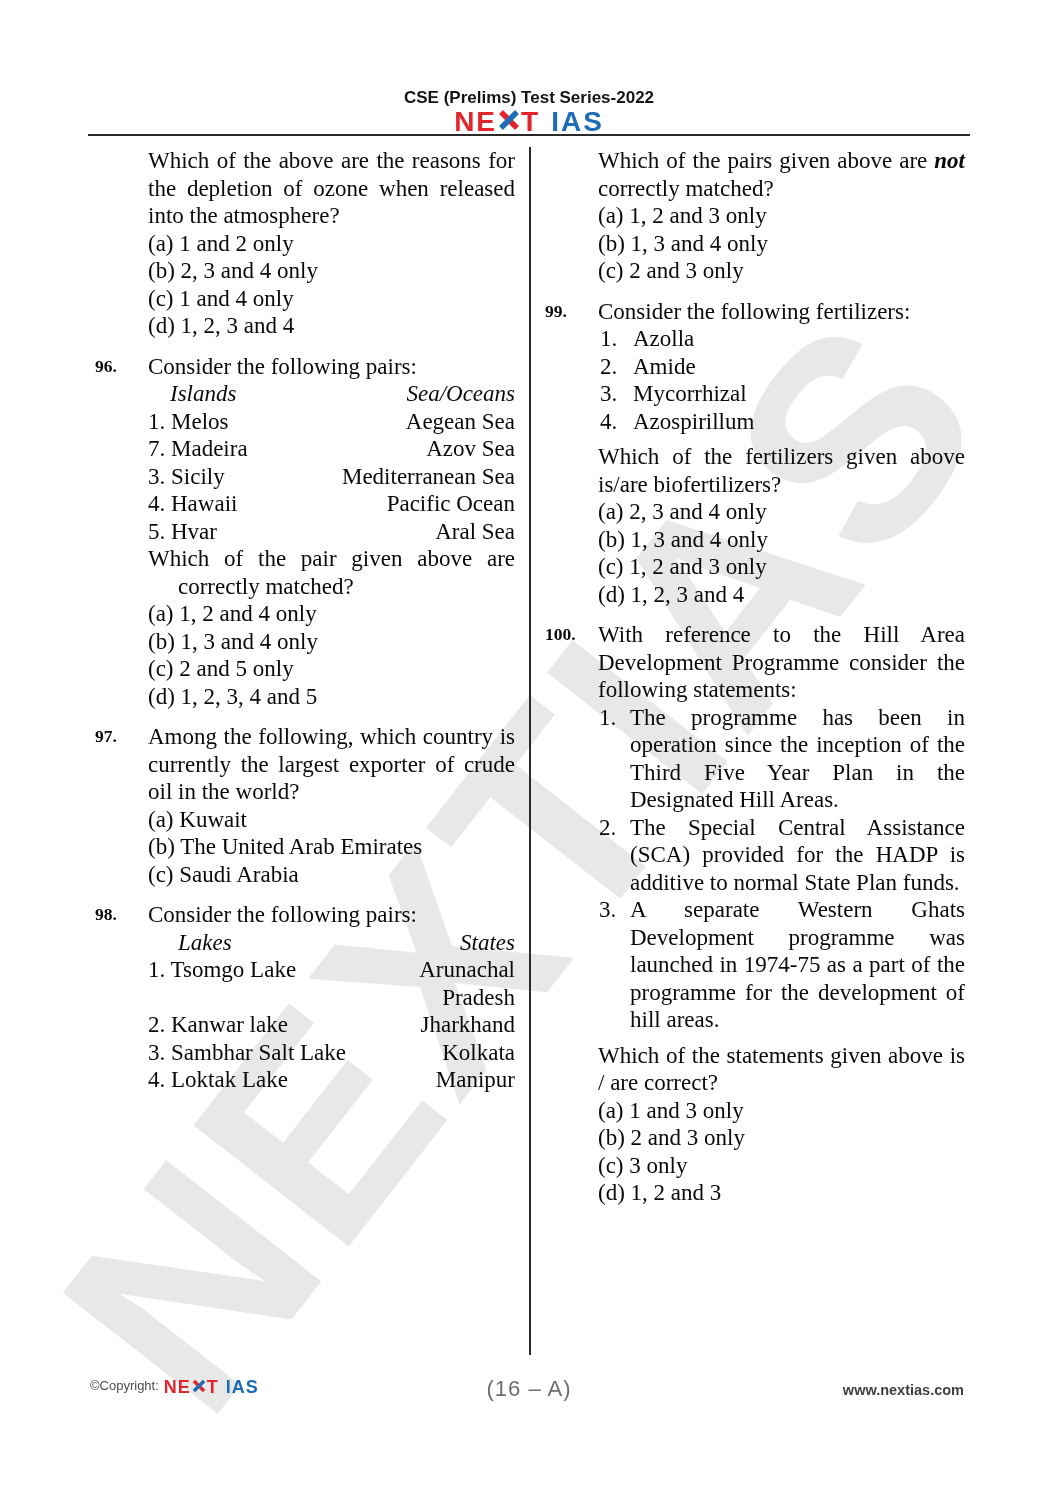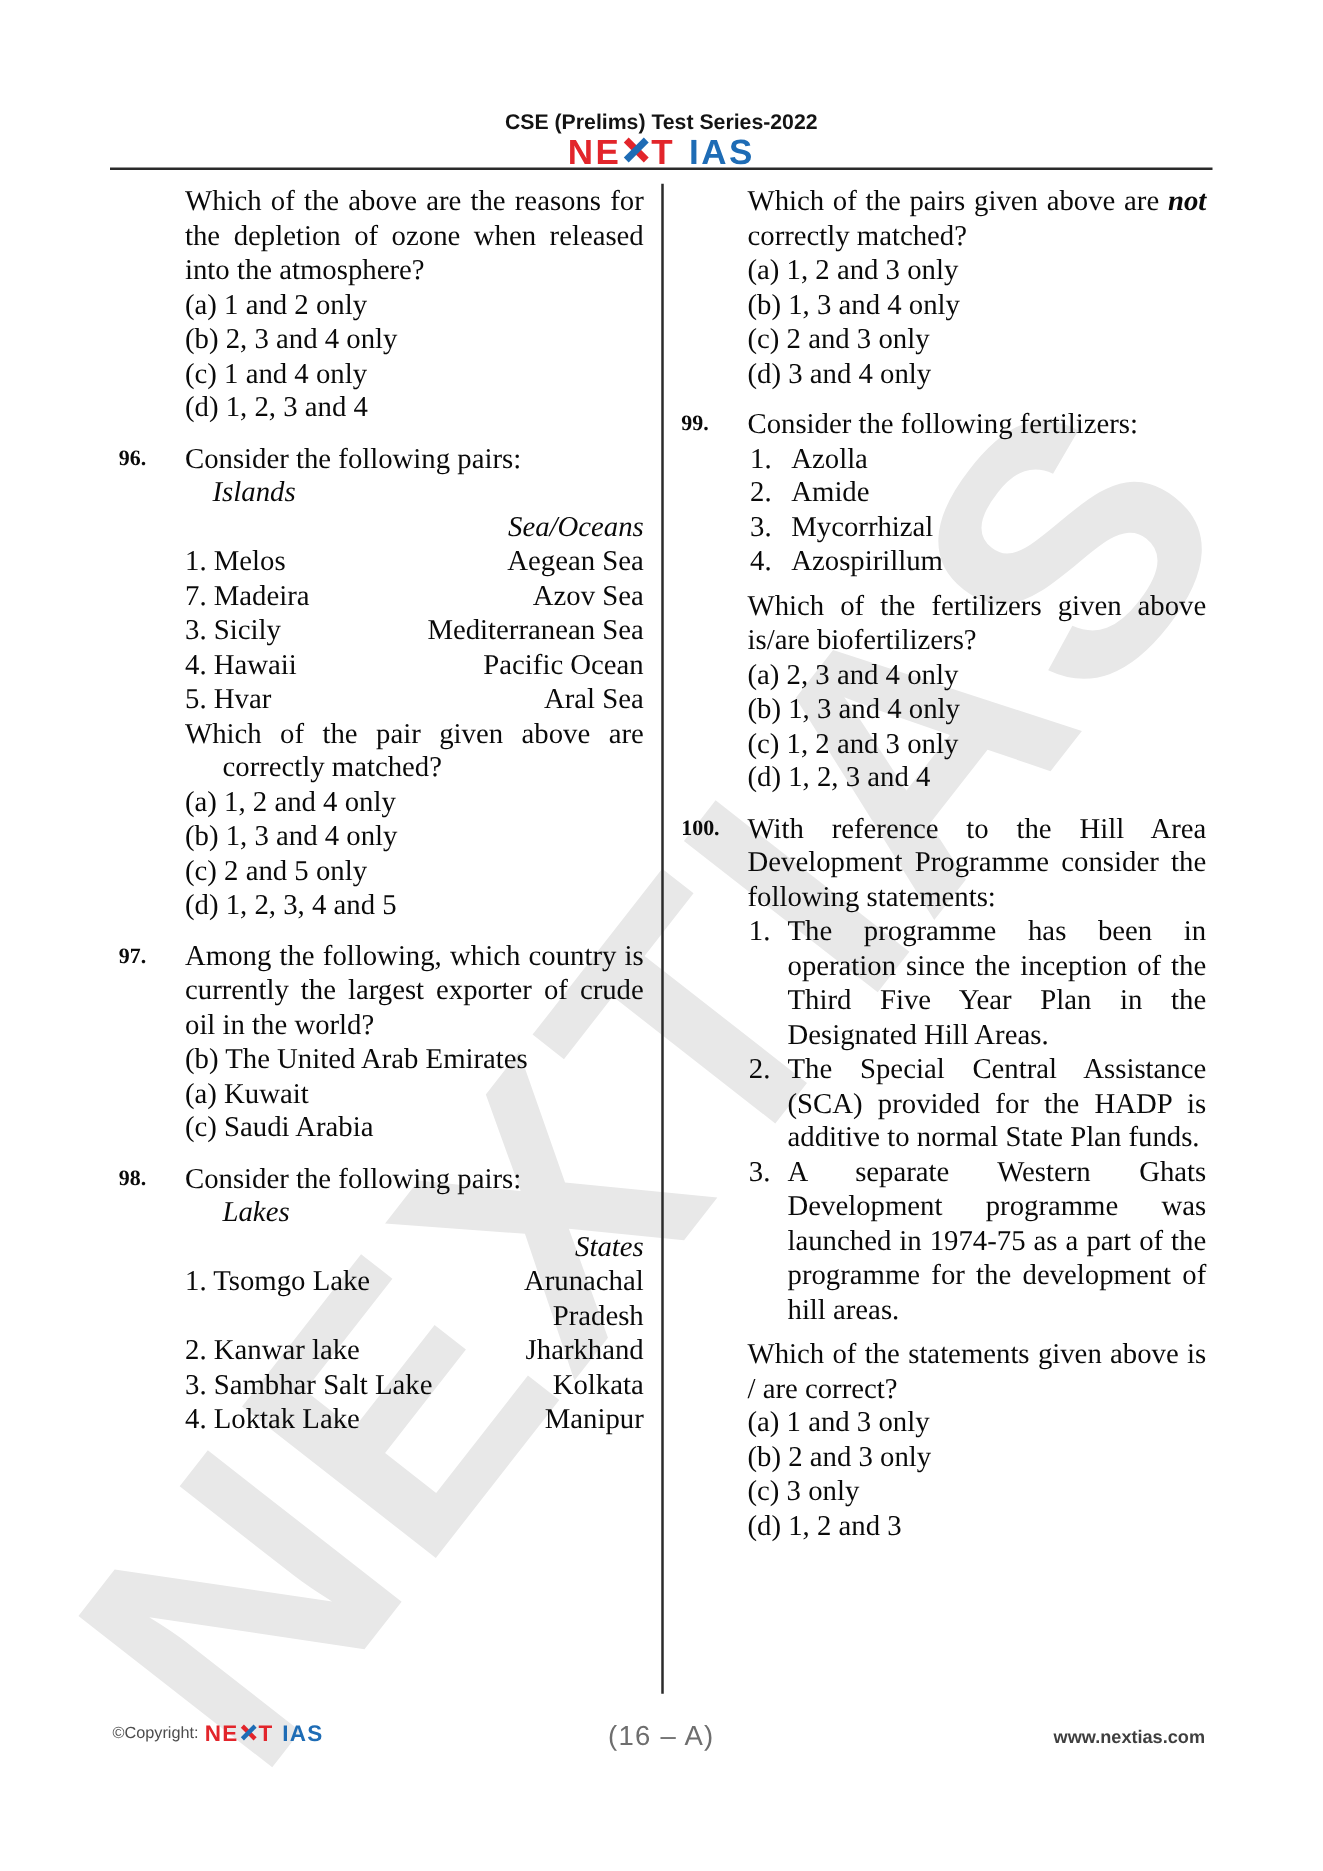--- a/index.html
+++ b/index.html
@@ -39,21 +39,21 @@
   .sub{margin-top:8px;text-align:justify;}
   .opts{margin:0;padding:0;list-style:none;}
   .opts li{line-height:27.5px;}
 
   
   .prow{display:flex;}
   .pc1{flex:none;}
   .w172 .pc1{width:172px;}
   .w204 .pc1{width:204px;}
   .pc2{flex:1;min-width:0;text-align:right;}
-  .phead{font-style:italic;flex-direction:column;}
+  .phead{font-style:italic;}
   .ind22{padding-left:22px;}
   .ind30{padding-left:30px;}
 
   
   .lrow{display:flex;}
   .lnum{flex:none;width:33px;padding-left:2px;}
   .ltext{flex:1;min-width:0;}
   .srow{display:flex;}
   .snum{flex:none;width:31px;padding-left:1px;}
   .stext{flex:1;min-width:0;text-align:justify;}
@@ -147,22 +147,22 @@
             <li>(d) 1, 2, 3, 4 and 5</li>
           </ul>
         </div>
       </div>
 
       <div class="q">
         <div class="qnum">97.</div>
         <div class="qbody">
           <div class="stem">Among the following, which country is currently the largest exporter of crude oil in the world?</div>
           <ul class="opts">
+            <li>(a) Kuwait</li>
             <li>(b) The United Arab Emirates</li>
-            <li>(a) Kuwait</li>
             <li>(c) Saudi Arabia</li>
           </ul>
         </div>
       </div>
 
       <div class="q">
         <div class="qnum">98.</div>
         <div class="qbody">
           <div class="stem">Consider the following pairs:</div>
           <div class="pairs w204">
@@ -195,21 +195,20 @@
     <div class="col col-right">
 
       <div class="q">
         <div class="qnum"></div>
         <div class="qbody">
           <div class="stem"><span>Which of the pairs given above are </span><span class="em-not">not</span><span> correctly matched?</span></div>
           <ul class="opts">
             <li>(a) 1, 2 and 3 only</li>
             <li>(b) 1, 3 and 4 only</li>
             <li>(c) 2 and 3 only</li>
-            <li>(d) 3 and 4 only</li>
           </ul>
         </div>
       </div>
 
       <div class="q">
         <div class="qnum">99.</div>
         <div class="qbody">
           <div class="stem">Consider the following fertilizers:</div>
           <div>
             <div class="lrow">

